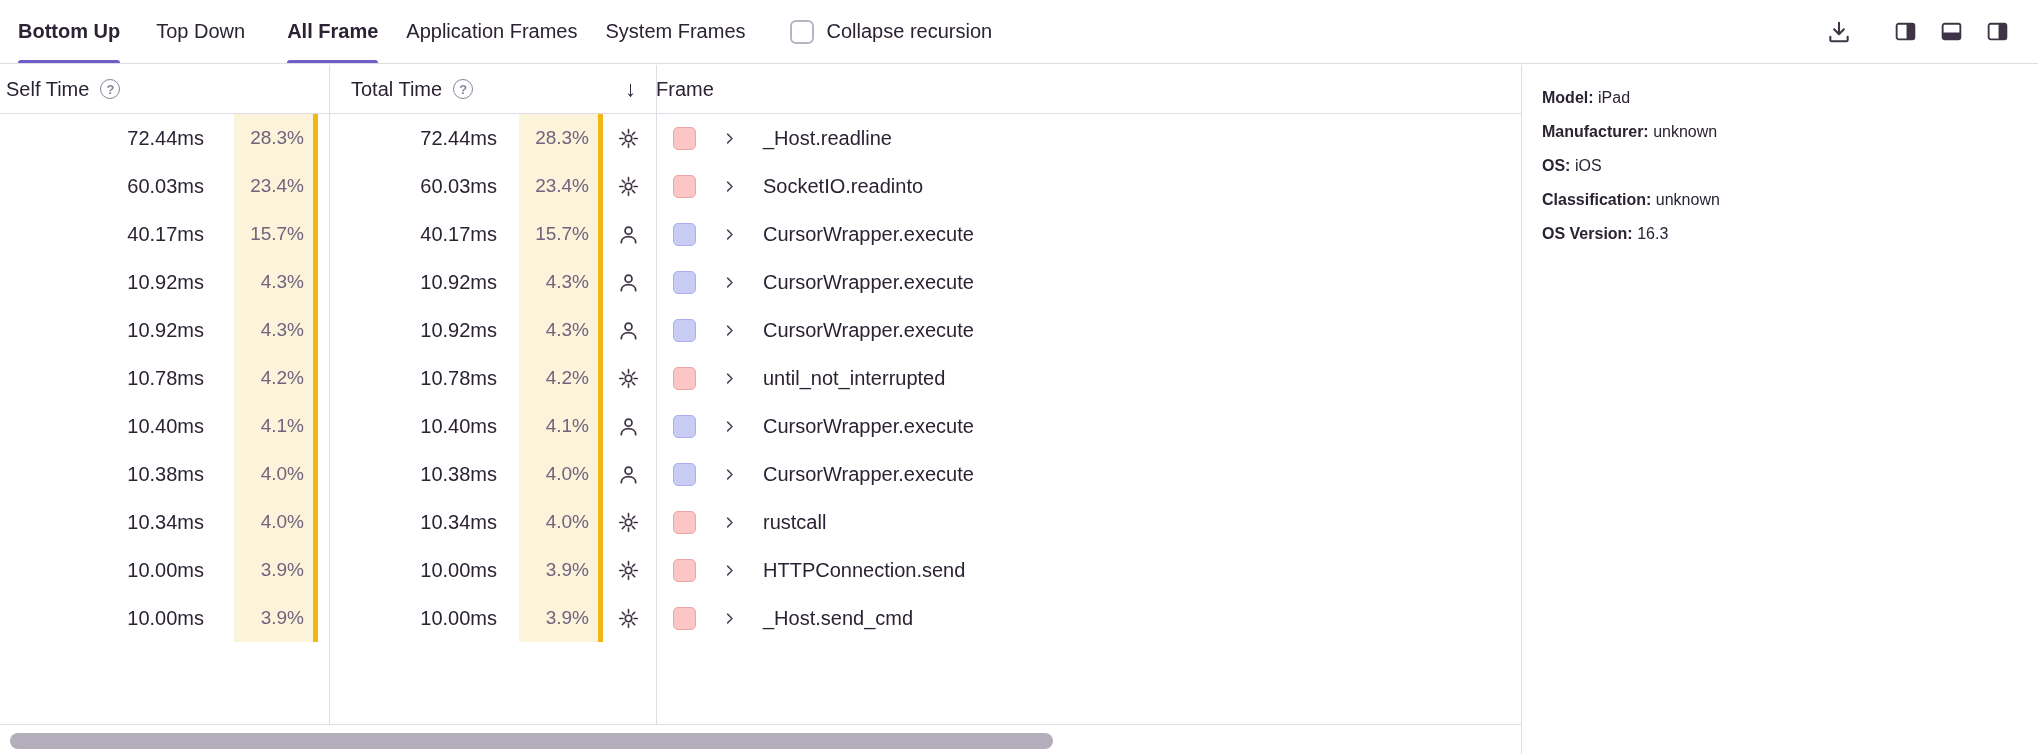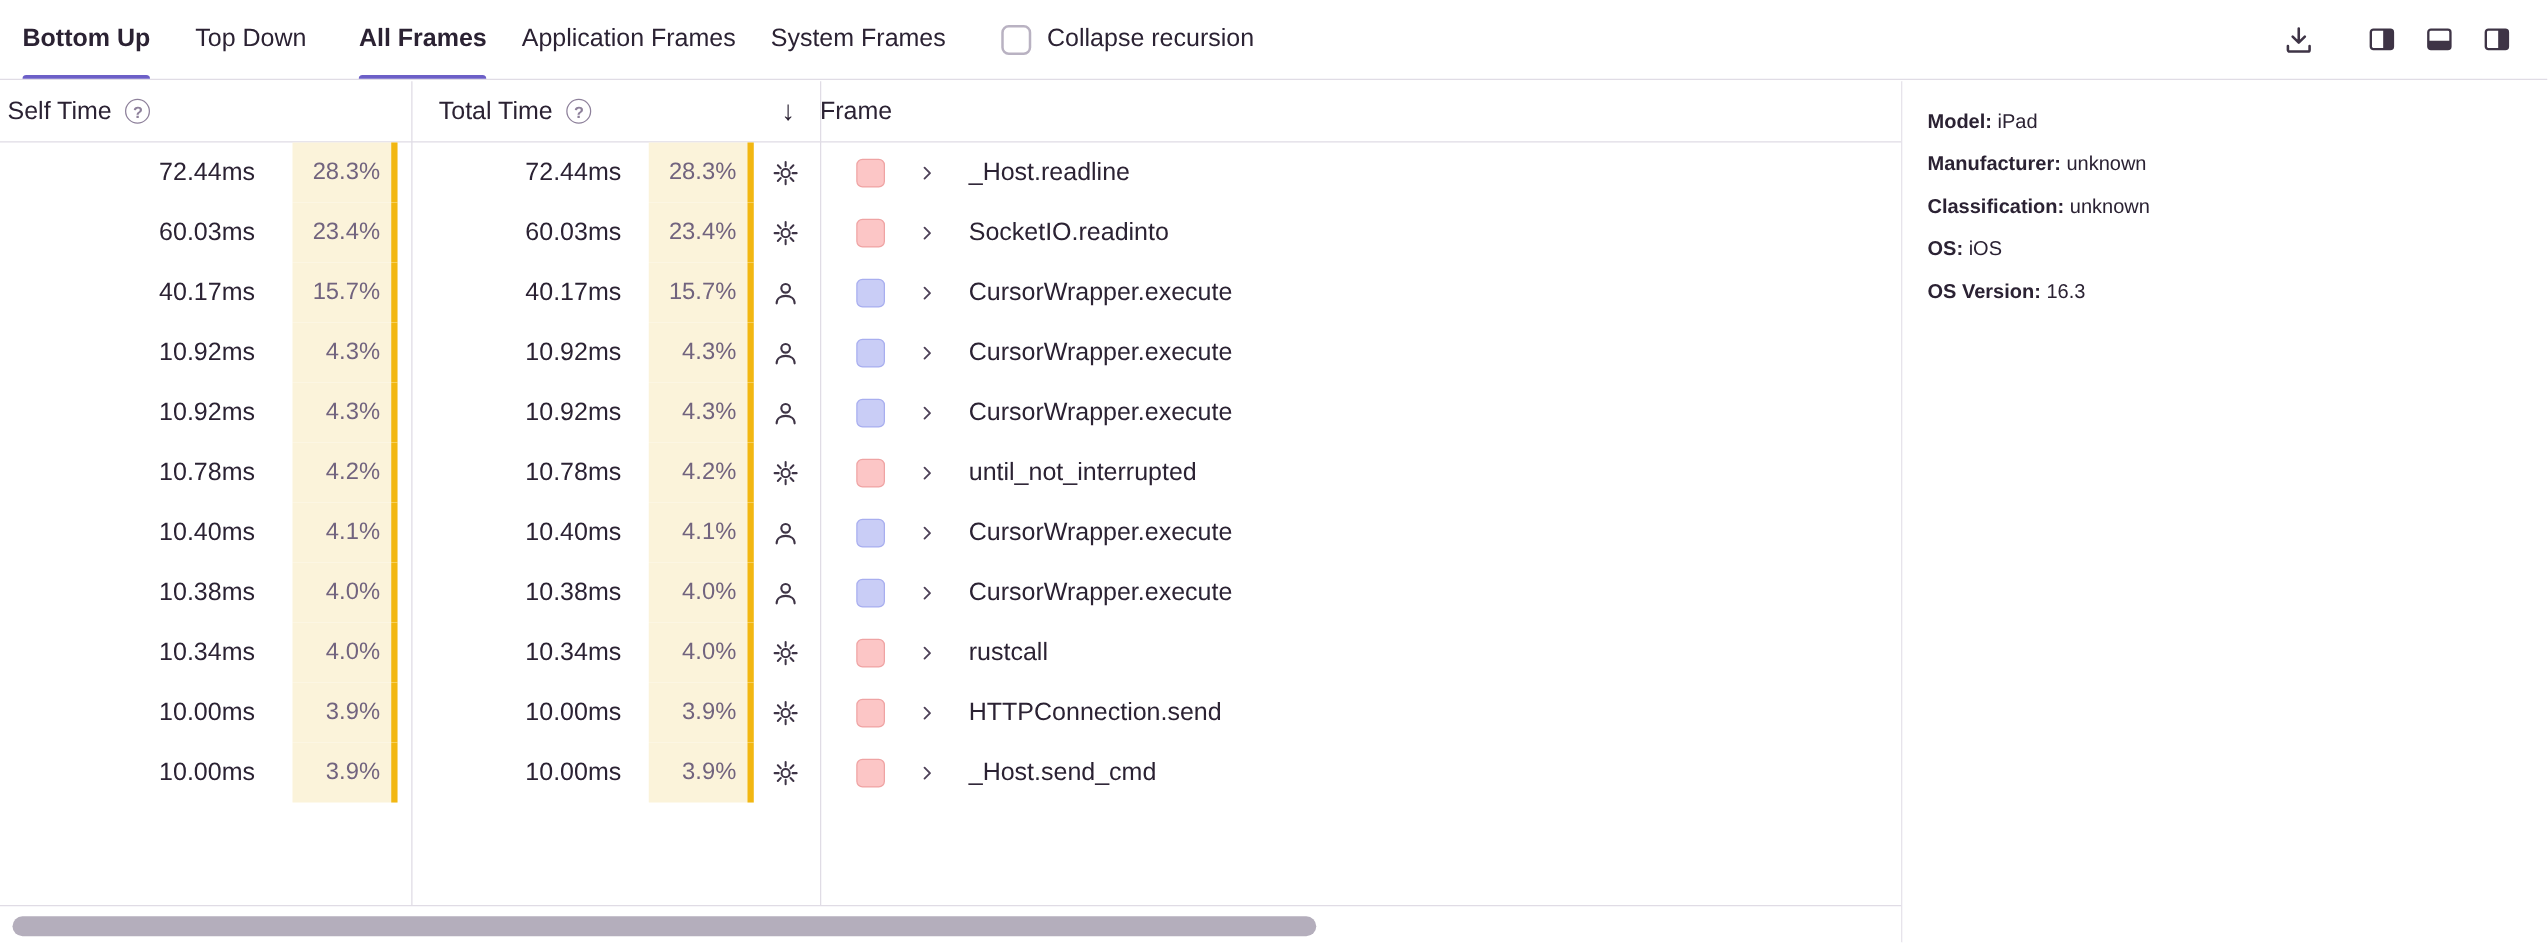--- a/index.html
+++ b/index.html
@@ -38,21 +38,21 @@
   .h-frame{flex:1;}
   .sort{position:absolute;right:20px;font-size:22px;font-weight:400;cursor:pointer;}
   .help{width:20px;height:20px;border:1.5px solid #8E819B;border-radius:50%;color:#8E819B;font-size:13px;font-weight:700;
     display:inline-flex;align-items:center;justify-content:center;flex:none;cursor:pointer;}
 
   
   .tbody{position:absolute;top:114px;left:0;width:1521px;}
   .row{display:flex;height:48px;cursor:pointer;}
   .c-self{width:329px;display:flex;justify-content:flex-end;}
   .c-total{width:327px;display:flex;justify-content:flex-end;}
-  .c-frame{flex:1;display:flex;align-items:center;padding-left:17px;gap:26px;min-width:0;margin-left:12px;}
+  .c-frame{flex:1;display:flex;align-items:center;padding-left:17px;gap:26px;min-width:0;}
   .time{align-self:center;font-size:20px;}
   .pbox{width:84px;display:flex;align-items:center;justify-content:flex-end;padding-right:9px;
     background:var(--pct-bg);border-right:5px solid var(--pct-bar);font-size:19px;color:var(--muted);}
   .c-self .time{margin-right:30px;}
   .c-self .pbox{margin-right:11px;}
   .c-total .time{margin-right:22px;}
   .c-total .pbox{margin-right:14px;}
   .type-icon{align-self:center;width:23px;height:23px;margin-right:16px;display:flex;flex:none;}
   .swatch{width:23px;height:23px;border-radius:5px;border:1.5px solid;flex:none;}
   .chev{display:flex;flex:none;}
@@ -77,21 +77,21 @@
 <body>
 
 <div class="app">
 
   <div class="toolbar">
     <div class="tab-group">
         <div class="tab active">Bottom Up</div>
         <div class="tab">Top Down</div>
       </div>
     <div class="tab-group filter-tabs">
-        <div class="tab active">All Frames</div>
+        <div class="tab active">All Frame</div>
         <div class="tab">Application Frames</div>
         <div class="tab">System Frames</div>
       </div>
     <label class="collapse">
       <span class="checkbox"></span>
       <span>Collapse recursion</span>
     </label>
     <div class="toolbar-actions">
         <div class="icon-btn">
           <svg viewBox="0 0 24 24" width="26" height="26" fill="none" stroke="#3E3446" stroke-width="1.9" stroke-linecap="round" stroke-linejoin="round">
@@ -415,19 +415,19 @@
   <div class="vline vl-1"></div>
   <div class="vline vl-2"></div>
   <div class="vline vl-panel"></div>
   <div class="hline"></div>
   <div class="scroll-thumb"></div>
 
   <div class="panel">
     <div class="env">
         <div class="env-line"><span class="env-label">Model:</span> <span class="env-value">iPad</span></div>
         <div class="env-line"><span class="env-label">Manufacturer:</span> <span class="env-value">unknown</span></div>
+        <div class="env-line"><span class="env-label">OS:</span> <span class="env-value">iOS</span></div>
         <div class="env-line"><span class="env-label">Classification:</span> <span class="env-value">unknown</span></div>
-        <div class="env-line"><span class="env-label">OS:</span> <span class="env-value">iOS</span></div>
         <div class="env-line"><span class="env-label">OS Version:</span> <span class="env-value">16.3</span></div>
       </div>
   </div>
 
 </div>
 
 </body></html>

